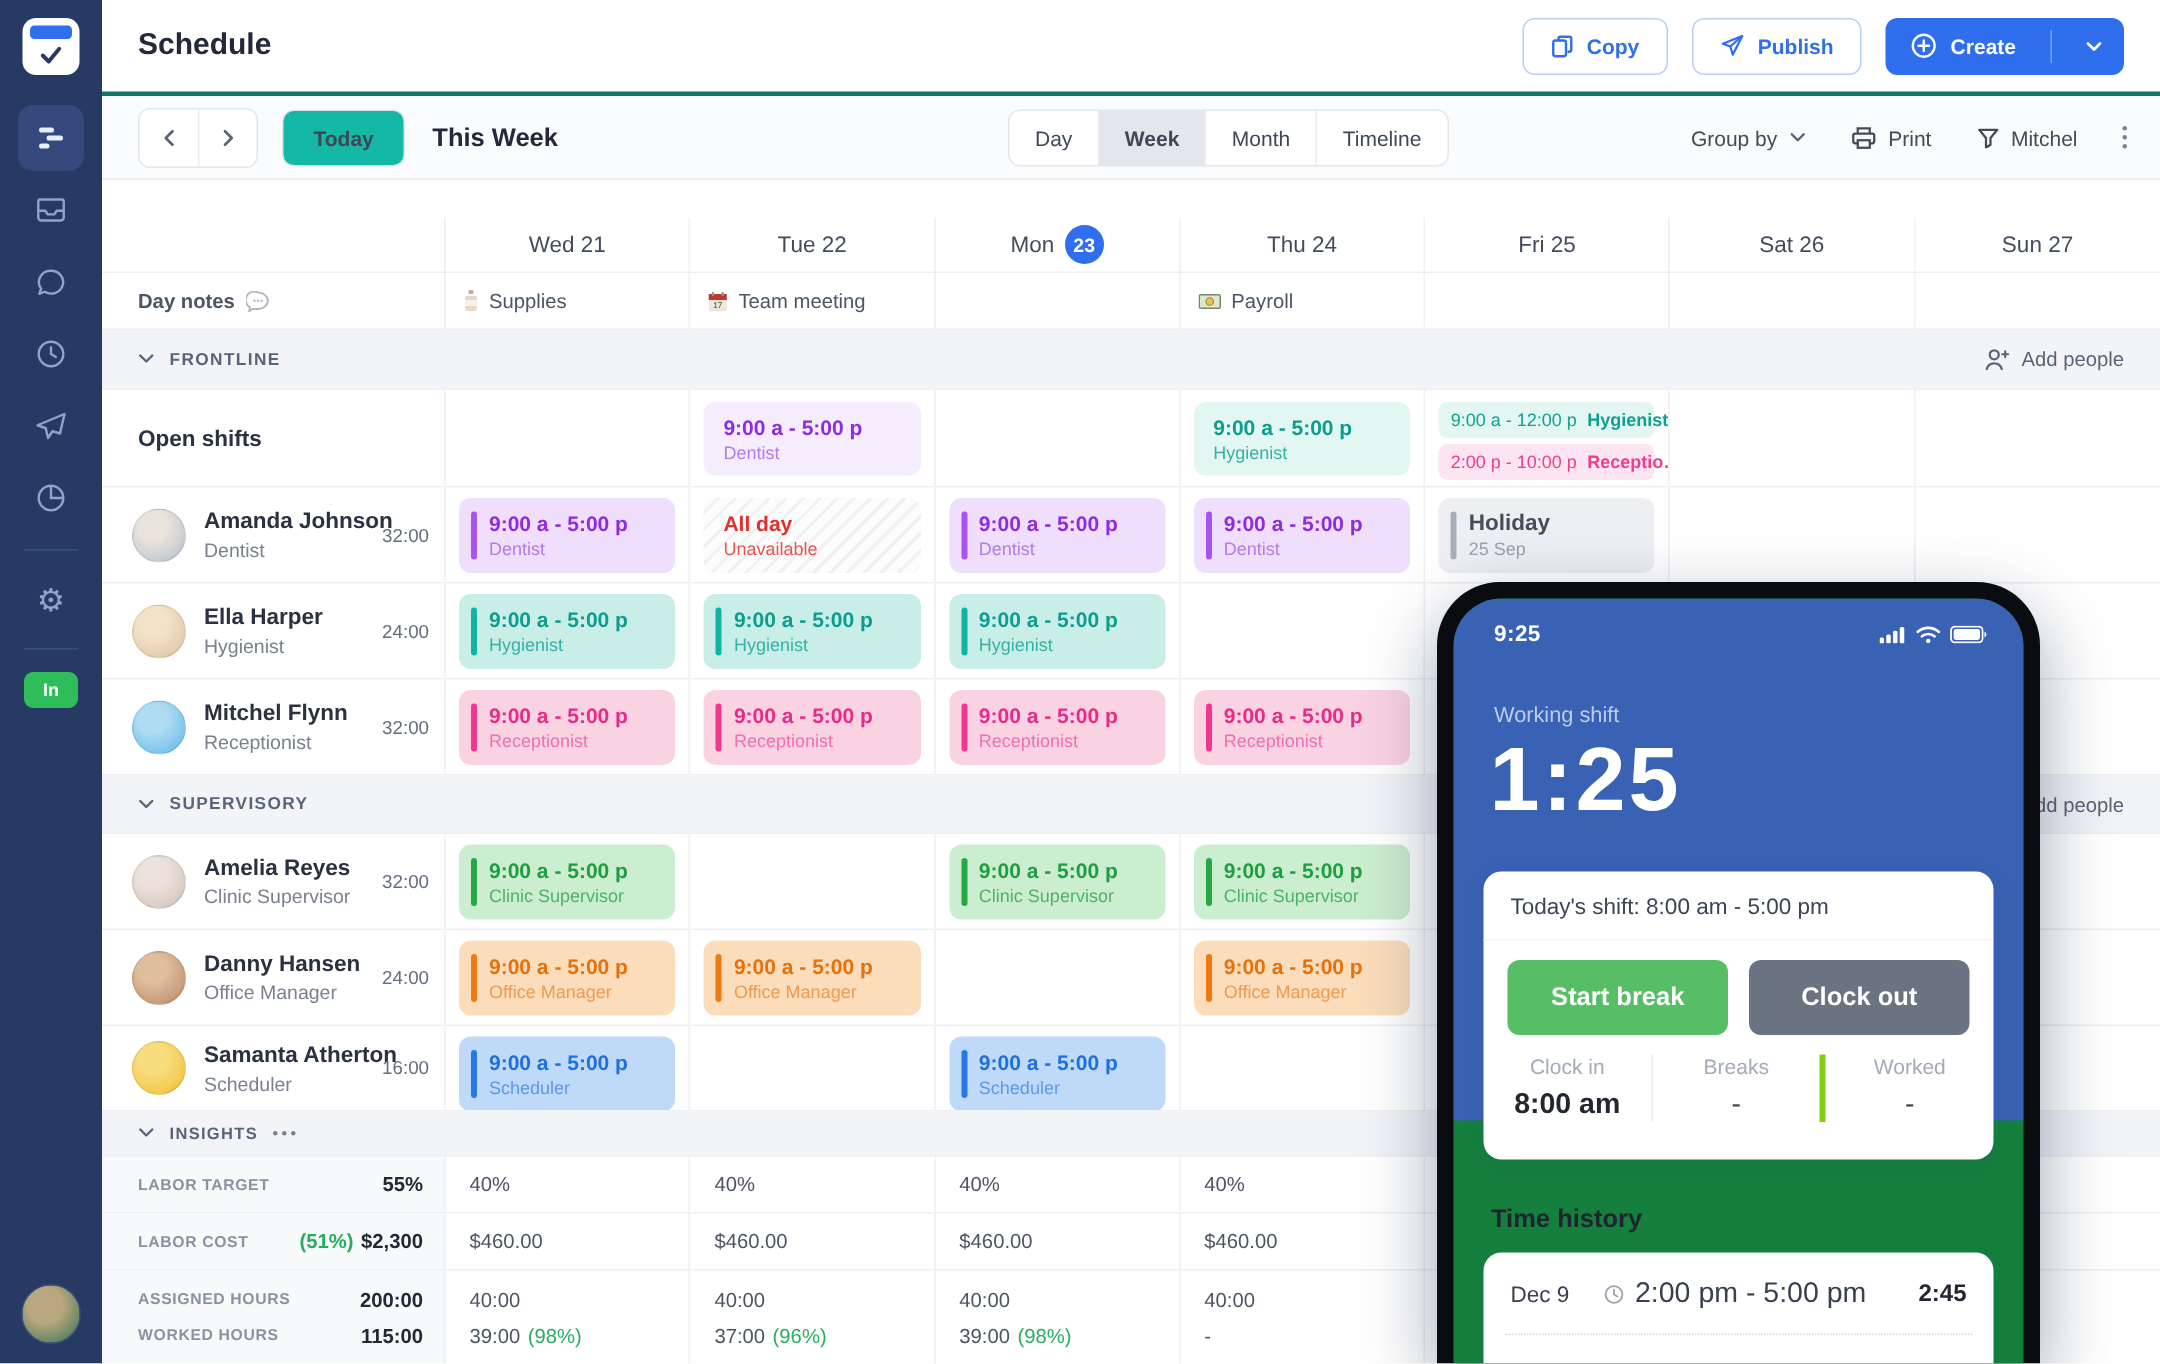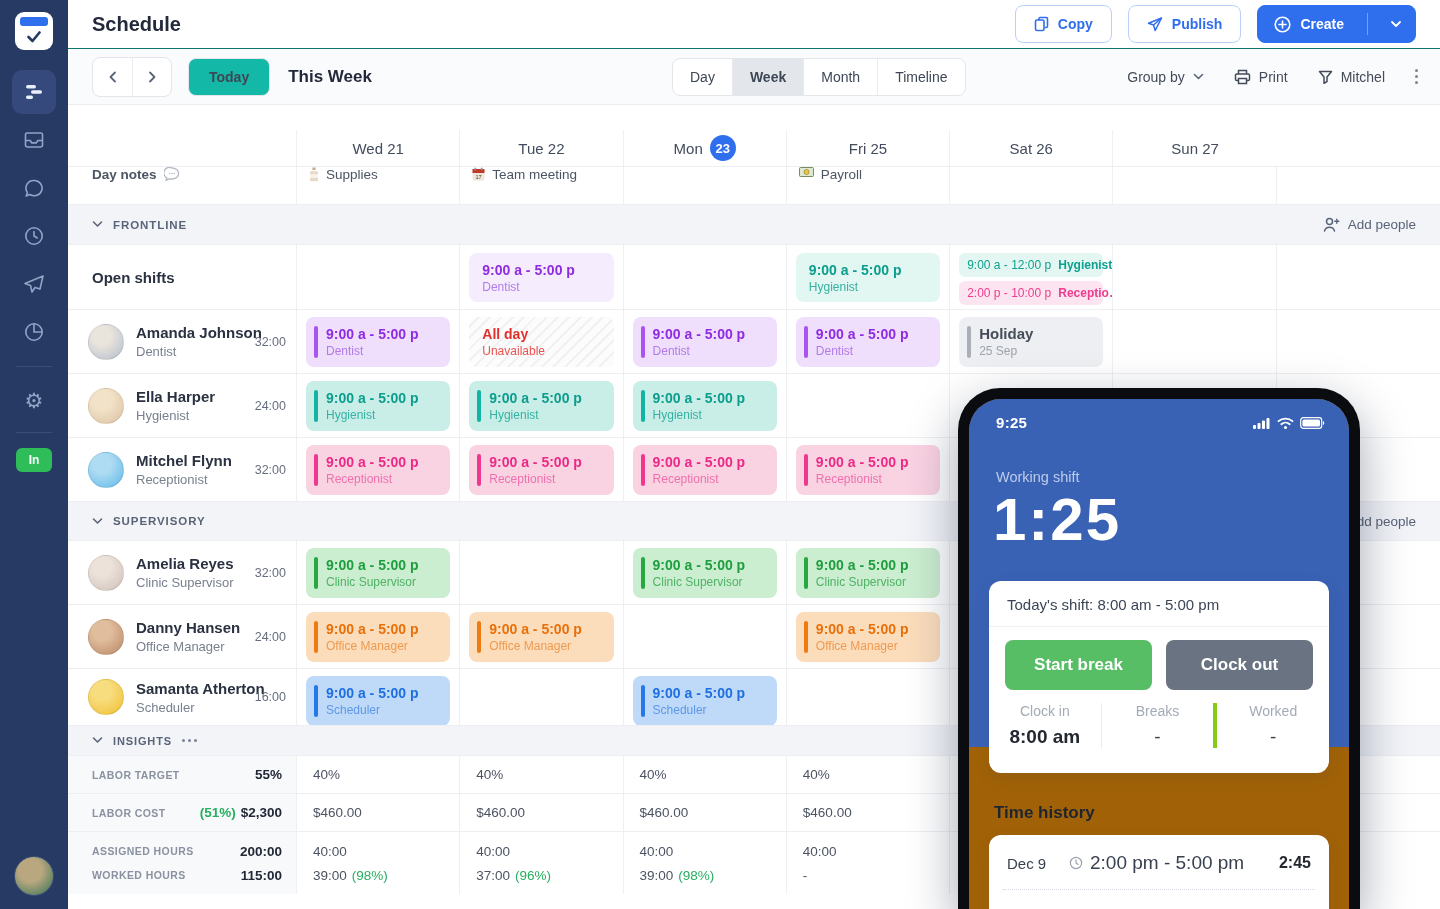--- a/index.html
+++ b/index.html
@@ -13,21 +13,21 @@
   .logo .chk{position:absolute;left:5px;right:5px;top:16px;bottom:5px;display:flex;align-items:center;justify-content:center}
   .snav{position:absolute;left:0;width:68px;display:flex;justify-content:center;align-items:center;color:#93A3C6;cursor:pointer}
   .snav.active{background:#36497C;border-radius:10px;left:12px;width:44px;height:44px;color:#E8EEFB}
   .sdivider{position:absolute;left:16px;width:36px;height:1px;background:#3A4E7E}
   .in-badge{position:absolute;left:16px;top:448px;width:36px;height:24px;background:#2EBD59;border-radius:6px;color:#fff;font-size:12px;font-weight:bold;display:flex;align-items:center;justify-content:center;cursor:pointer}
   .user-avatar{position:absolute;left:14px;top:856px;width:40px;height:40px;border-radius:50%;background:radial-gradient(circle at 40% 35%,#B9A77F 0 35%,#6E8A67 70%,#4E6550 100%);border:1px solid #3A4E7E;cursor:pointer}
   .gearglyph{font-size:21px;line-height:1}
 
   
   .main{position:absolute;left:68px;top:0;width:1372px;height:909px}
-  .topbar{height:49px;border-bottom:1px solid #0f766e;display:flex;align-items:center;padding:0 24px;background:#fff}
+  .topbar{height:64px;border-bottom:3px solid #0f766e;display:flex;align-items:center;padding:0 24px;background:#fff}
   .page-title{font-size:20px;font-weight:bold;color:#23293A}
   .topbar .spacer{flex:1}
   .btn{display:flex;align-items:center;gap:9px;height:38px;border-radius:8px;font-size:14px;font-weight:bold;cursor:pointer;user-select:none}
   .btn.outline{background:#fff;border:1px solid #BBD0F8;color:#2F6FED;padding:0 18px}
   .btn.primary{background:#2F6FED;border:1px solid #2F6FED;color:#fff;padding:0 0 0 16px}
   .btn + .btn{margin-left:16px}
   .create-main{display:flex;align-items:center;gap:9px;padding-right:14px}
   .create-sep{width:1px;height:22px;background:rgba(255,255,255,.35)}
   .create-caret{padding:0 13px;display:flex;align-items:center}
 
@@ -47,21 +47,21 @@
 
   
   .sheet{margin-top:25px}
   .row{display:grid;grid-template-columns:229px repeat(7,1fr);border-bottom:1px solid #EDEFF3}
   .c{border-right:1px solid #EDEFF3;position:relative;overflow:hidden}
   .c:last-child{border-right:none}
   .r-dayhead{height:37px}
   .r-dayhead .c{display:flex;align-items:center;justify-content:center;font-size:15px;color:#424C5C;font-weight:500;cursor:pointer}
   .day-badge{width:26px;height:26px;border-radius:50%;background:#2F6FED;color:#fff;font-size:13px;font-weight:bold;display:flex;align-items:center;justify-content:center;margin-left:7px}
   .r-notes{height:38px}
-  .r-notes .c{display:flex;align-items:flex-start;font-size:13.5px;color:#4B5563;padding-left:12px;gap:7px;cursor:pointer}
+  .r-notes .c{display:flex;align-items:center;font-size:13.5px;color:#4B5563;padding-left:12px;gap:7px;cursor:pointer}
   .notes-label{font-weight:bold;color:#3F4856;padding-left:24px!important;font-size:13px;cursor:default!important}
   .secbar{height:40px;background:#F2F4F8;display:flex;align-items:center;padding:0 24px;border-bottom:1px solid #EDEFF3}
   .secbar.h39{height:39px}
   .secbar.h30{height:30px}
   .sec-label{font-size:11.5px;font-weight:bold;letter-spacing:.08em;color:#5A6478;margin-left:10px}
   .sec-right{margin-left:auto;display:flex;align-items:center;gap:8px;font-size:13.5px;color:#5A6478;cursor:pointer}
   .sec-dots{display:flex;gap:3px;margin-left:10px;cursor:pointer}
   .sec-dots i{width:3px;height:3px;border-radius:50%;background:#7A8396}
   .r-open{height:65px}
   .r-person{height:64px}
@@ -106,21 +106,21 @@
   .ins-total{margin-left:auto;font-size:13.5px;font-weight:bold;color:#212836}
   .ins-total .pct{color:#27AE60;font-weight:bold;margin-right:5px}
   .ins-cell{display:flex;align-items:center;padding-left:16px;font-size:13.5px;color:#4C5362}
   .hours-left{background:#F8F9FB;padding:0 14px 0 24px;display:flex;flex-direction:column;justify-content:center;gap:9px}
   .hline{display:flex;align-items:center}
   .hcell{display:flex;flex-direction:column;justify-content:center;gap:9px;padding-left:16px;font-size:13.5px;color:#4C5362}
   .wpct{color:#27AE60;margin-left:5px}
 
   
   .phone{position:absolute;left:958px;top:388px;width:402px;height:521px;background:#0A0C10;border-radius:42px 42px 0 0;padding:11px 11px 0;z-index:60;box-shadow:0 18px 50px rgba(10,20,50,.38)}
-  .screen{width:100%;height:510px;border-radius:32px 32px 0 0;background:#a16207;overflow:hidden;position:relative}
+  .screen{width:100%;height:510px;border-radius:32px 32px 0 0;background:#15803d;overflow:hidden;position:relative}
   .p-blue{position:absolute;top:0;left:0;right:0;height:348px;background:#3A62B4}
   .p-status{position:absolute;top:15px;left:27px;right:24px;display:flex;justify-content:space-between;align-items:center;color:#fff}
   .p-time{font-size:15px;font-weight:bold;letter-spacing:.02em}
   .p-sicons{display:flex;align-items:center;gap:6px}
   .p-wlabel{position:absolute;top:70px;left:27px;color:#BCCBEA;font-size:14.5px}
   .p-wvalue{position:absolute;top:86px;left:24px;color:#fff;font-size:60px;font-weight:bold;letter-spacing:2px}
   .p-card{position:absolute;left:20px;right:20px;top:182px;height:192px;background:#fff;border-radius:12px;box-shadow:0 5px 16px rgba(25,45,95,.10)}
   .p-shift{padding:15px 18px 13px;font-size:15px;color:#3C4556;border-bottom:1px solid #EFF1F5}
   .p-btns{display:flex;gap:14px;padding:13px 16px 0}
   .pbtn{flex:1;height:50px;border:none;border-radius:8px;color:#fff;font-size:17px;font-weight:bold;font-family:"Liberation Sans",sans-serif;cursor:pointer}
@@ -290,20 +290,21 @@
   <div class="sheet">
 
     <div class="row r-dayhead">
       <div class="c"></div>
       <div class="c">Wed 21</div>
       <div class="c">Tue 22</div>
       <div class="c">
         <span>Mon</span>
         <span class="day-badge">23</span>
       </div>
+      <div class="c">Thu 24</div>
       <div class="c">Fri 25</div>
       <div class="c">Sat 26</div>
       <div class="c">Sun 27</div>
     </div>
 
     <div class="row r-notes">
       <div class="c notes-label">
         <span>Day notes</span>
         <svg width="16" height="14" viewBox="0 0 16 14" style="opacity:.45">
           <path d="M8 1a6.6 5.5 0 0 1 0 11H4.5L2 13.5l.8-2.6A5.4 5.4 0 0 1 8 1z" fill="none" stroke="#5A6478" stroke-width="1.3"></path>

